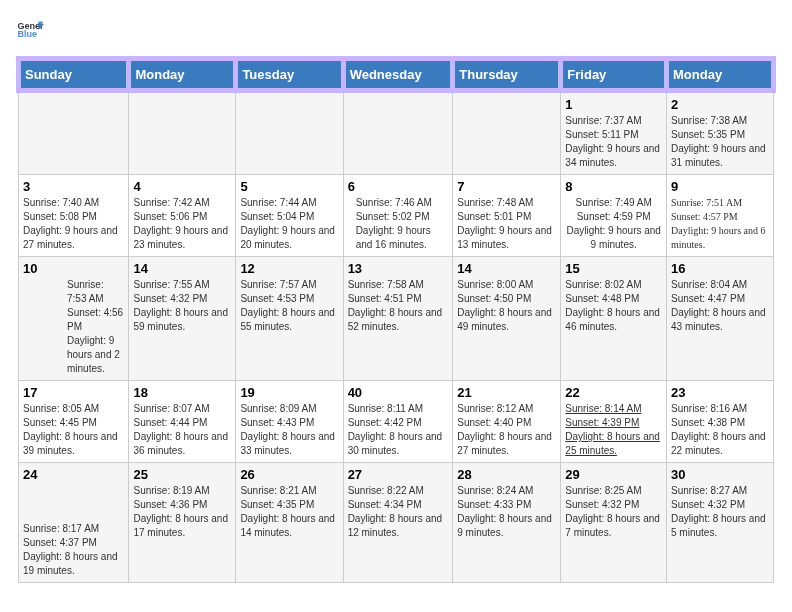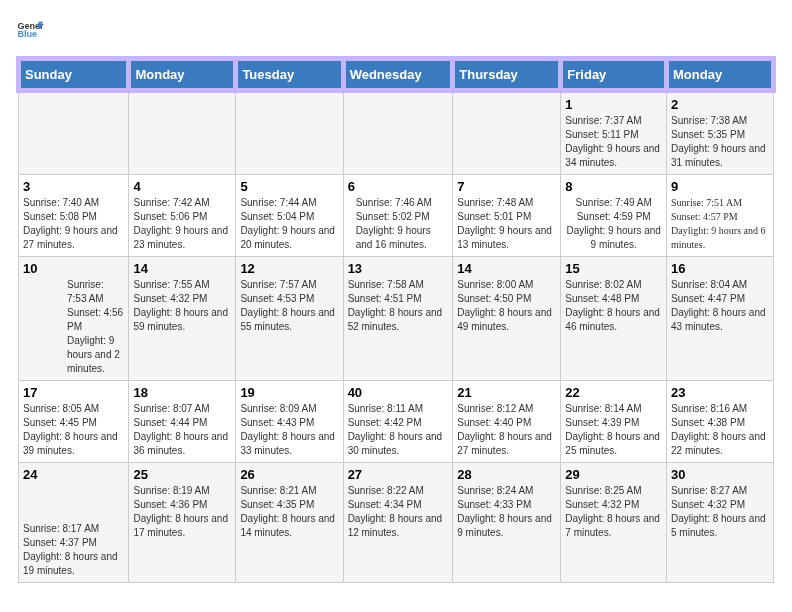--- a/index.html
+++ b/index.html
@@ -245,21 +245,21 @@
 Daylight: 8 hours and 30 minutes.</div>
         </td>
         <td>
           <span class="day-number">21</span>
           <div class="day-info" style="white-space: pre-line;">Sunrise: 8:12 AM
 Sunset: 4:40 PM
 Daylight: 8 hours and 27 minutes.</div>
         </td>
         <td>
           <span class="day-number">22</span>
-          <div class="day-info" style="white-space: pre-line;">Sunrise: 8:14 AM
+          <div class="day-info" style="white-space: pre-line; text-decoration: underline;">Sunrise: 8:14 AM
 Sunset: 4:39 PM
 Daylight: 8 hours and 25 minutes.</div>
         </td>
         <td>
           <span class="day-number">23</span>
           <div class="day-info" style="white-space: pre-line;">Sunrise: 8:16 AM
 Sunset: 4:38 PM
 Daylight: 8 hours and 22 minutes.</div>
         </td>
       </tr>

